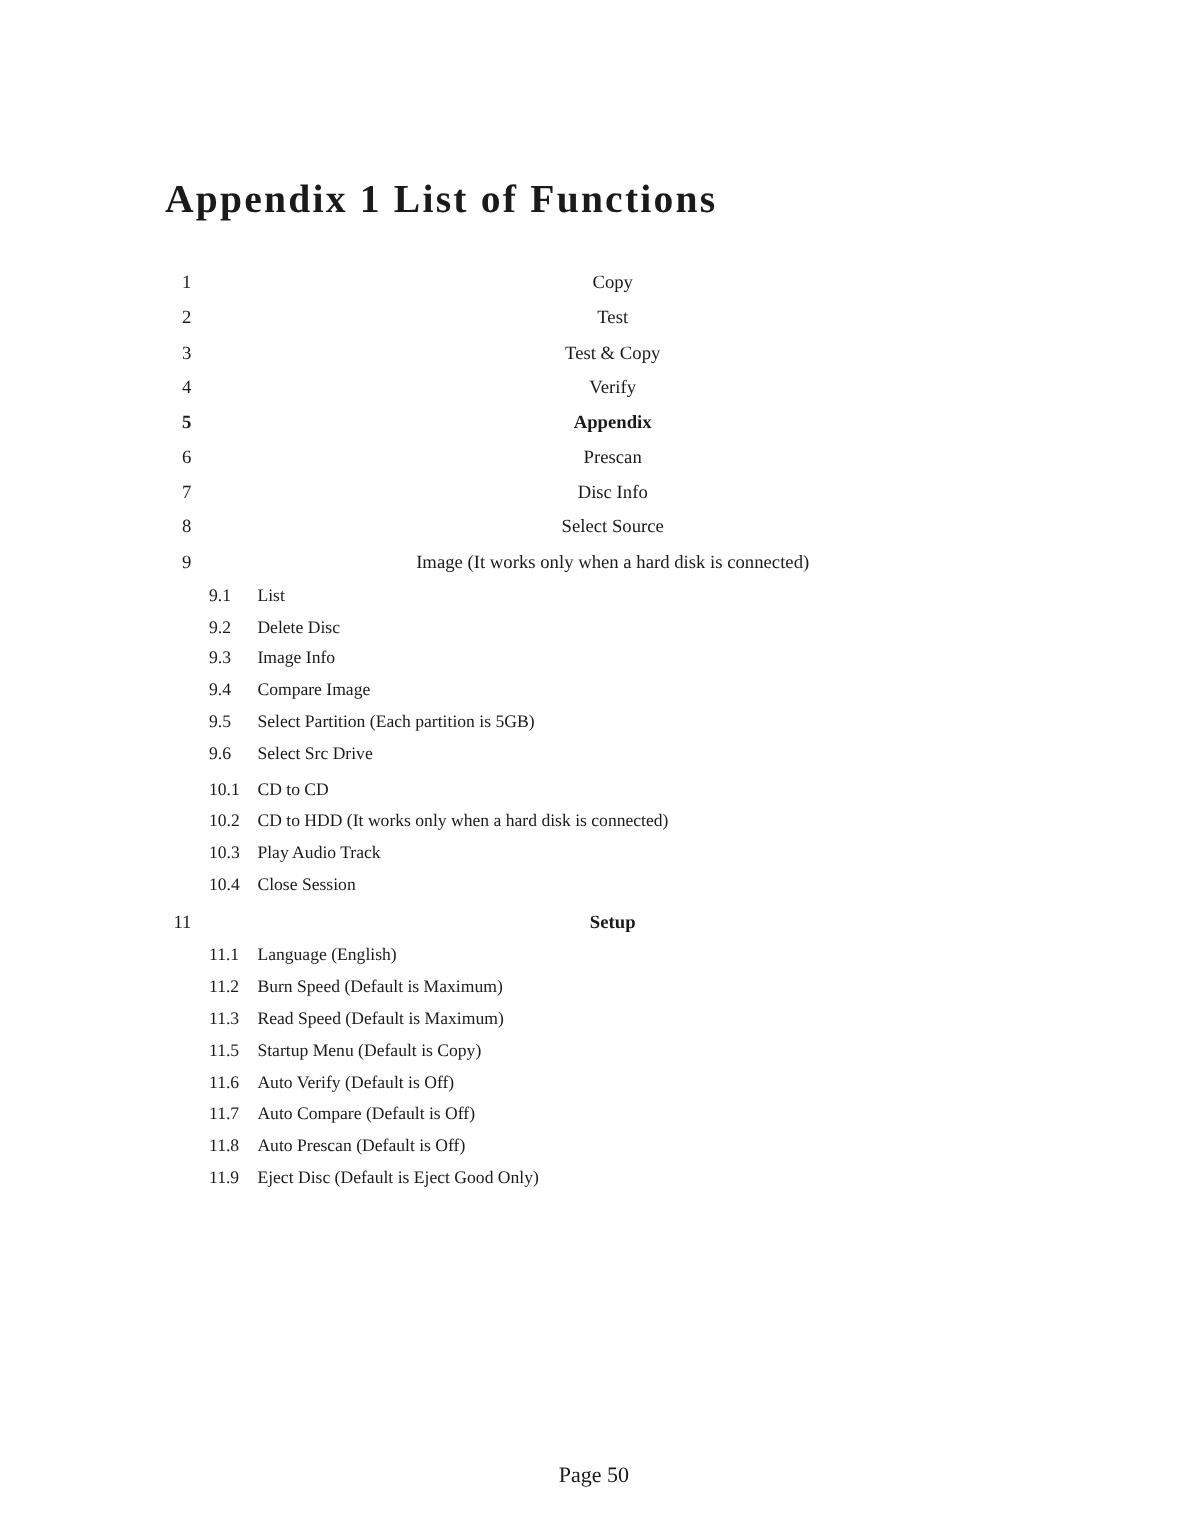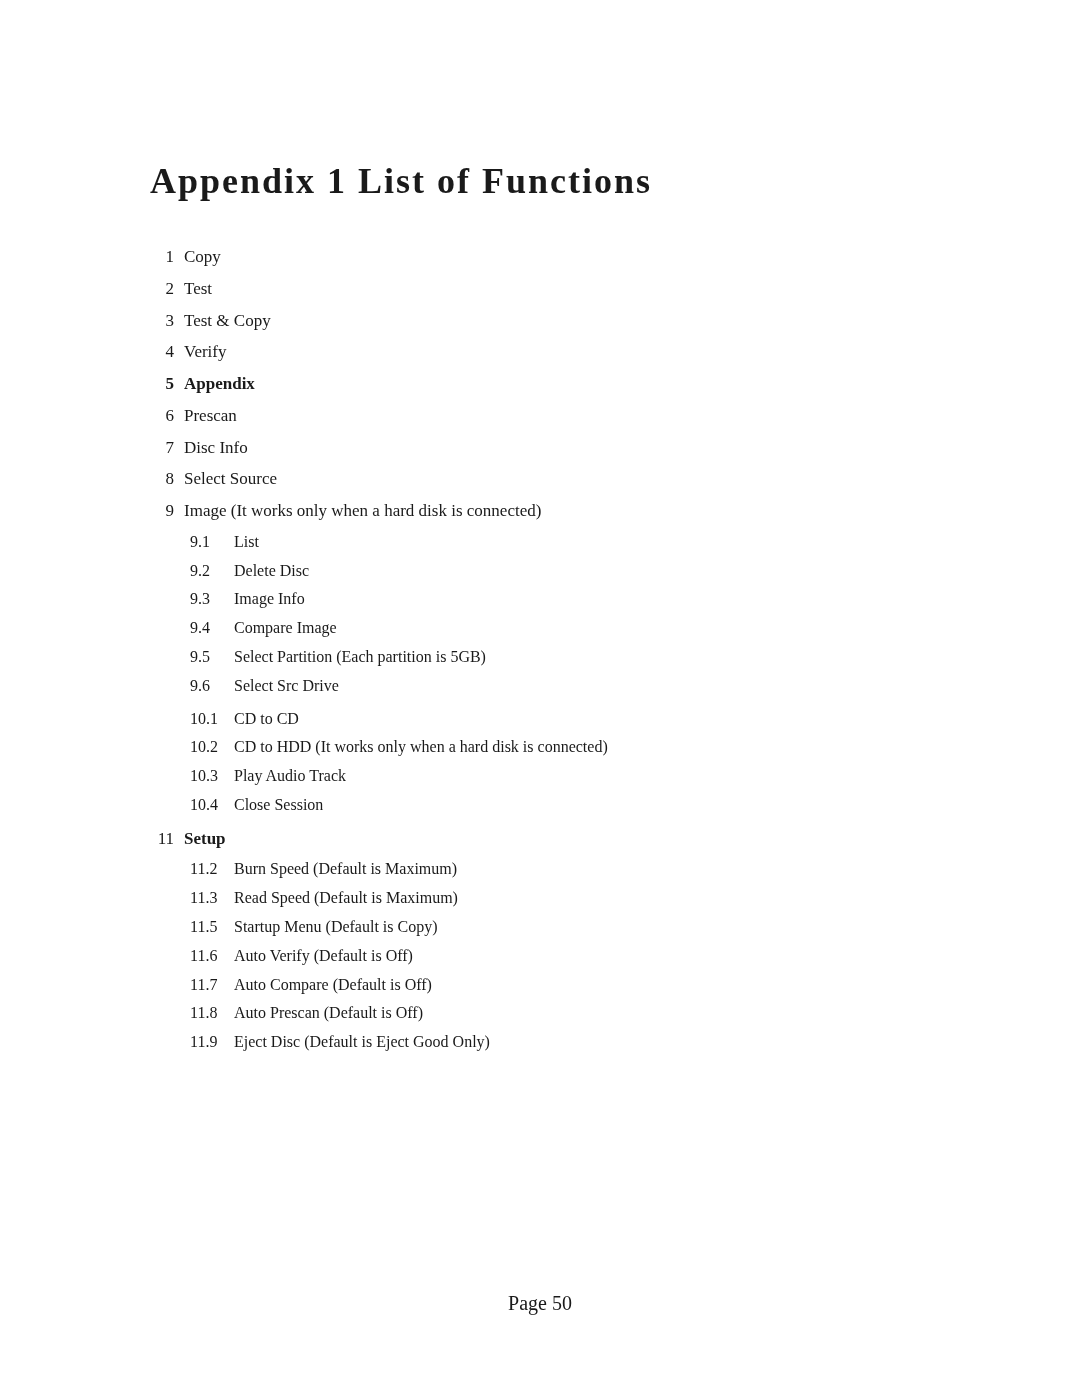--- a/index.html
+++ b/index.html
@@ -50,20 +50,21 @@
     }
 
     .toc-item .num {
       min-width: 24px;
       text-align: right;
       flex-shrink: 0;
     }
 
     .toc-item .label {
       flex: 1;
+      text-align: center;
     }
 
     .sub-list {
       list-style: none;
       margin-left: 40px;
       margin-top: 2px;
       margin-bottom: 4px;
       font-size: 16px;
       line-height: 1.8;
       font-weight: normal;
@@ -83,21 +84,21 @@
       flex: 1;
     }
 
     .section-header {
       font-weight: bold;
     }
 
     .page-footer {
       text-align: center;
       font-size: 20px;
-      padding-bottom: 82px;
+      padding-bottom: 44px;
       margin-top: auto;
     }
   </style>
 </head>
 <body>
 
 <div class="page-container">
   <h1 class="title">Appendix 1    List of Functions</h1>
 
   <ul class="toc-list">
@@ -191,20 +192,24 @@
         <span class="sub-label">Close Session</span>
       </li>
     </ul>
 
     <li class="toc-item">
       <span class="num">11</span>
       <span class="label section-header">Setup</span>
     </li>
     <ul class="sub-list">
       <li class="sub-item">
+        <span class="sub-num">11.1</span>
+        <span class="sub-label">Language  (English)</span>
+      </li>
+      <li class="sub-item">
         <span class="sub-num">11.2</span>
         <span class="sub-label">Burn Speed  (Default is Maximum)</span>
       </li>
       <li class="sub-item">
         <span class="sub-num">11.3</span>
         <span class="sub-label">Read Speed   (Default is Maximum)</span>
       </li>
       <li class="sub-item">
         <span class="sub-num">11.5</span>
         <span class="sub-label">Startup Menu  (Default is Copy)</span>

